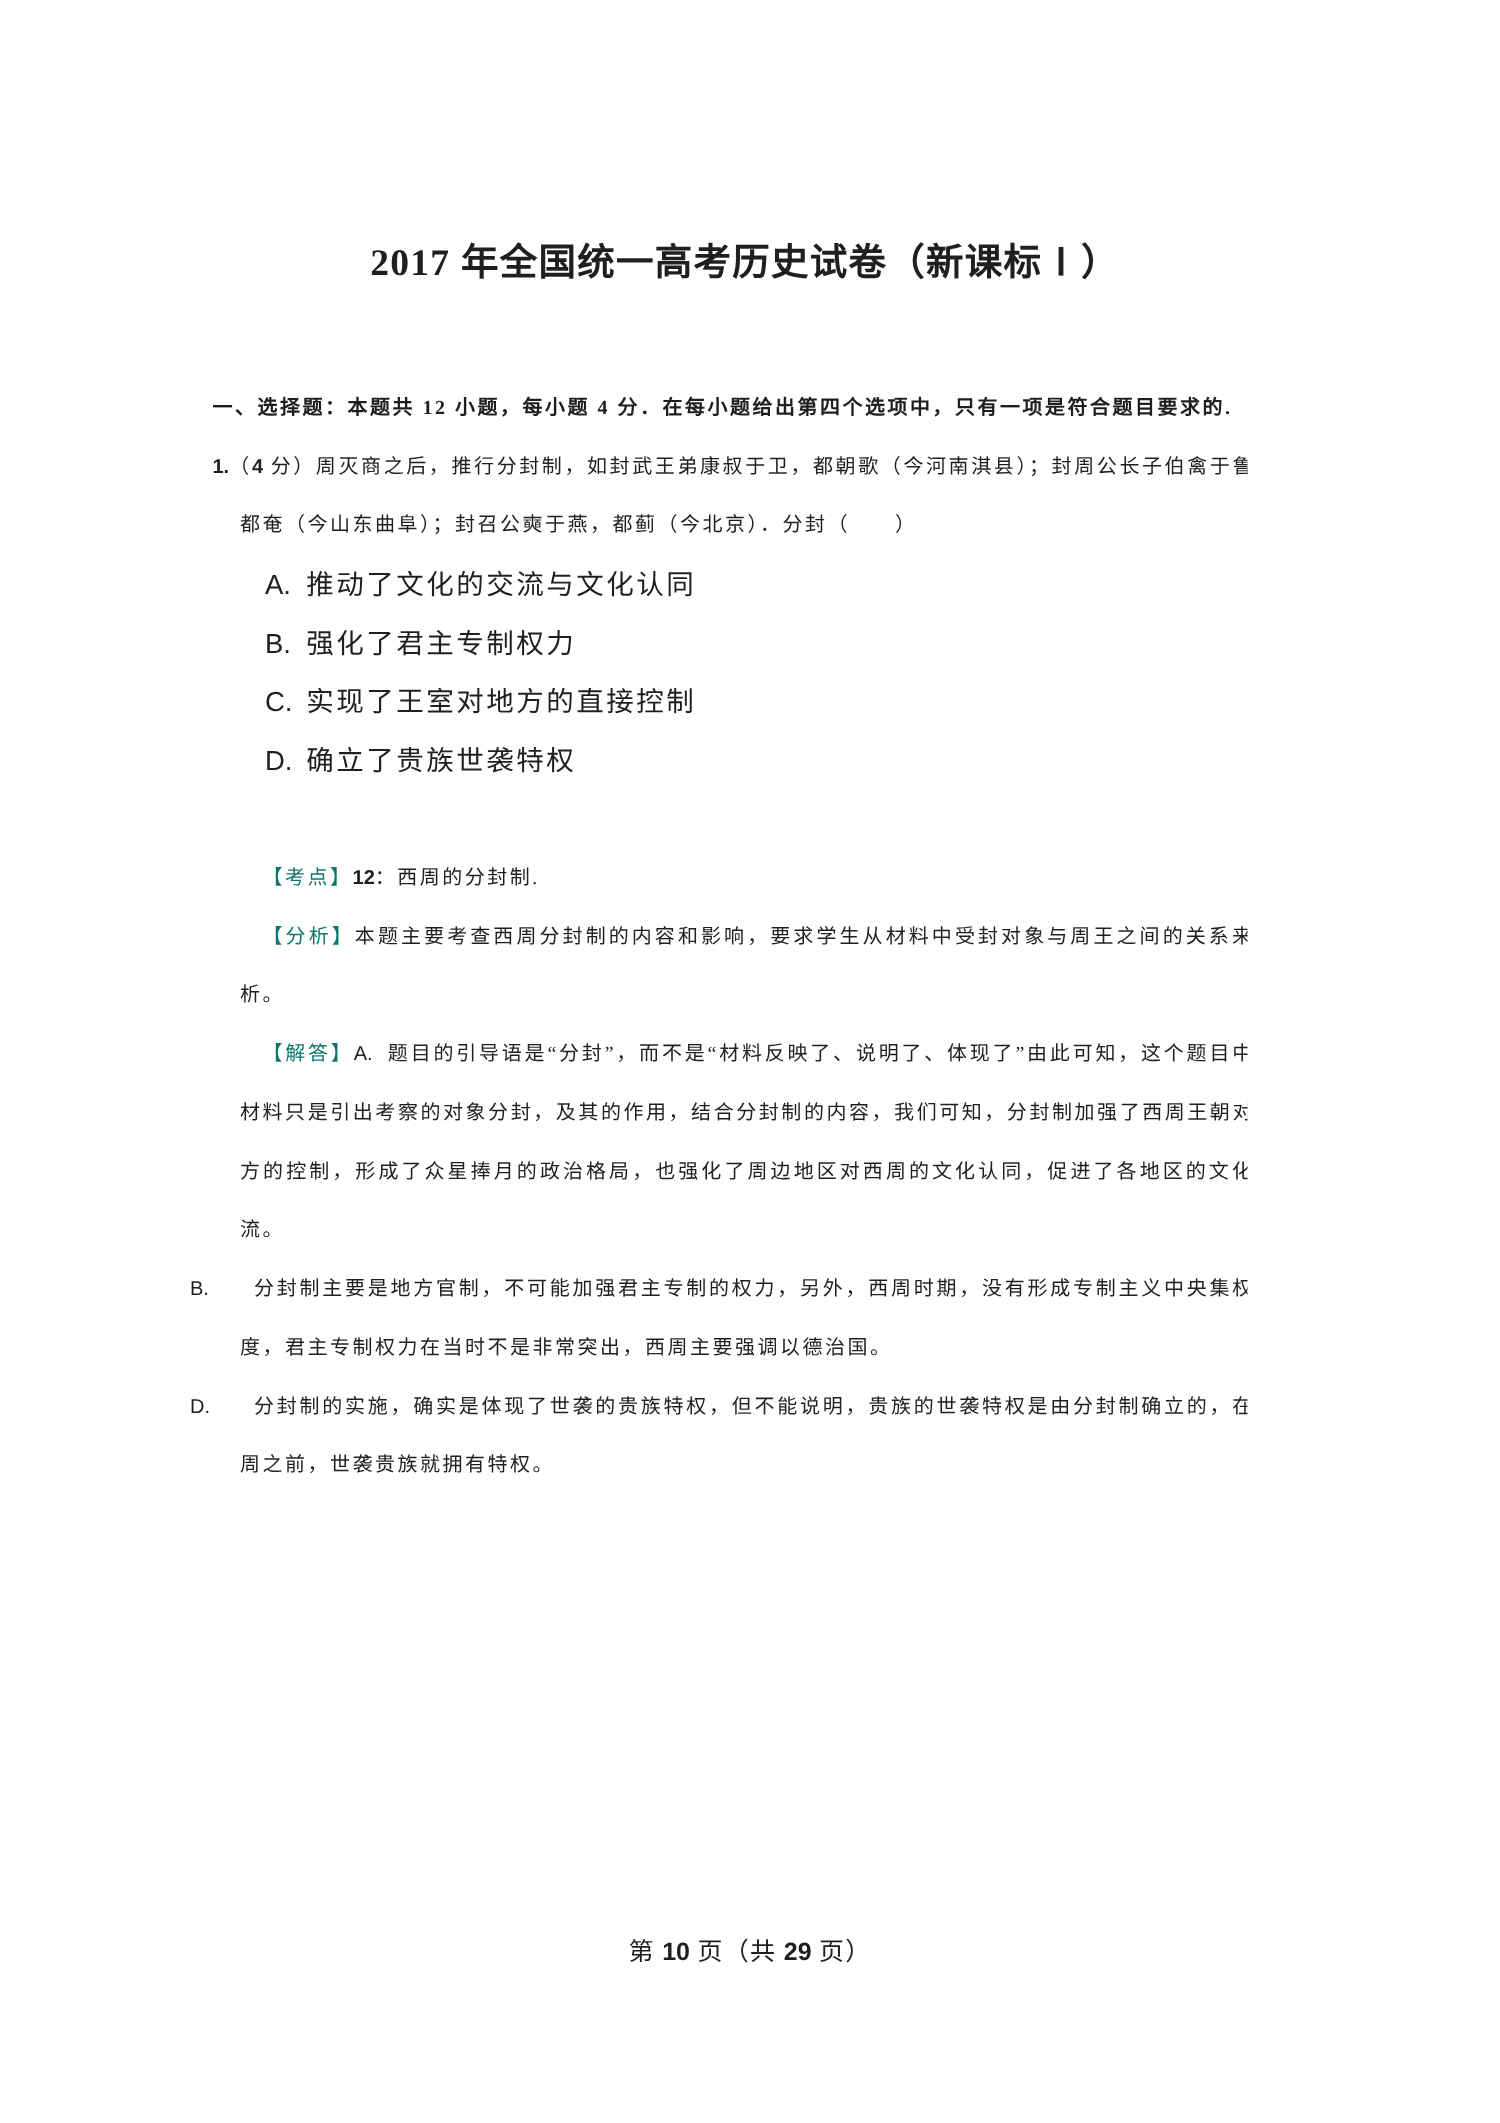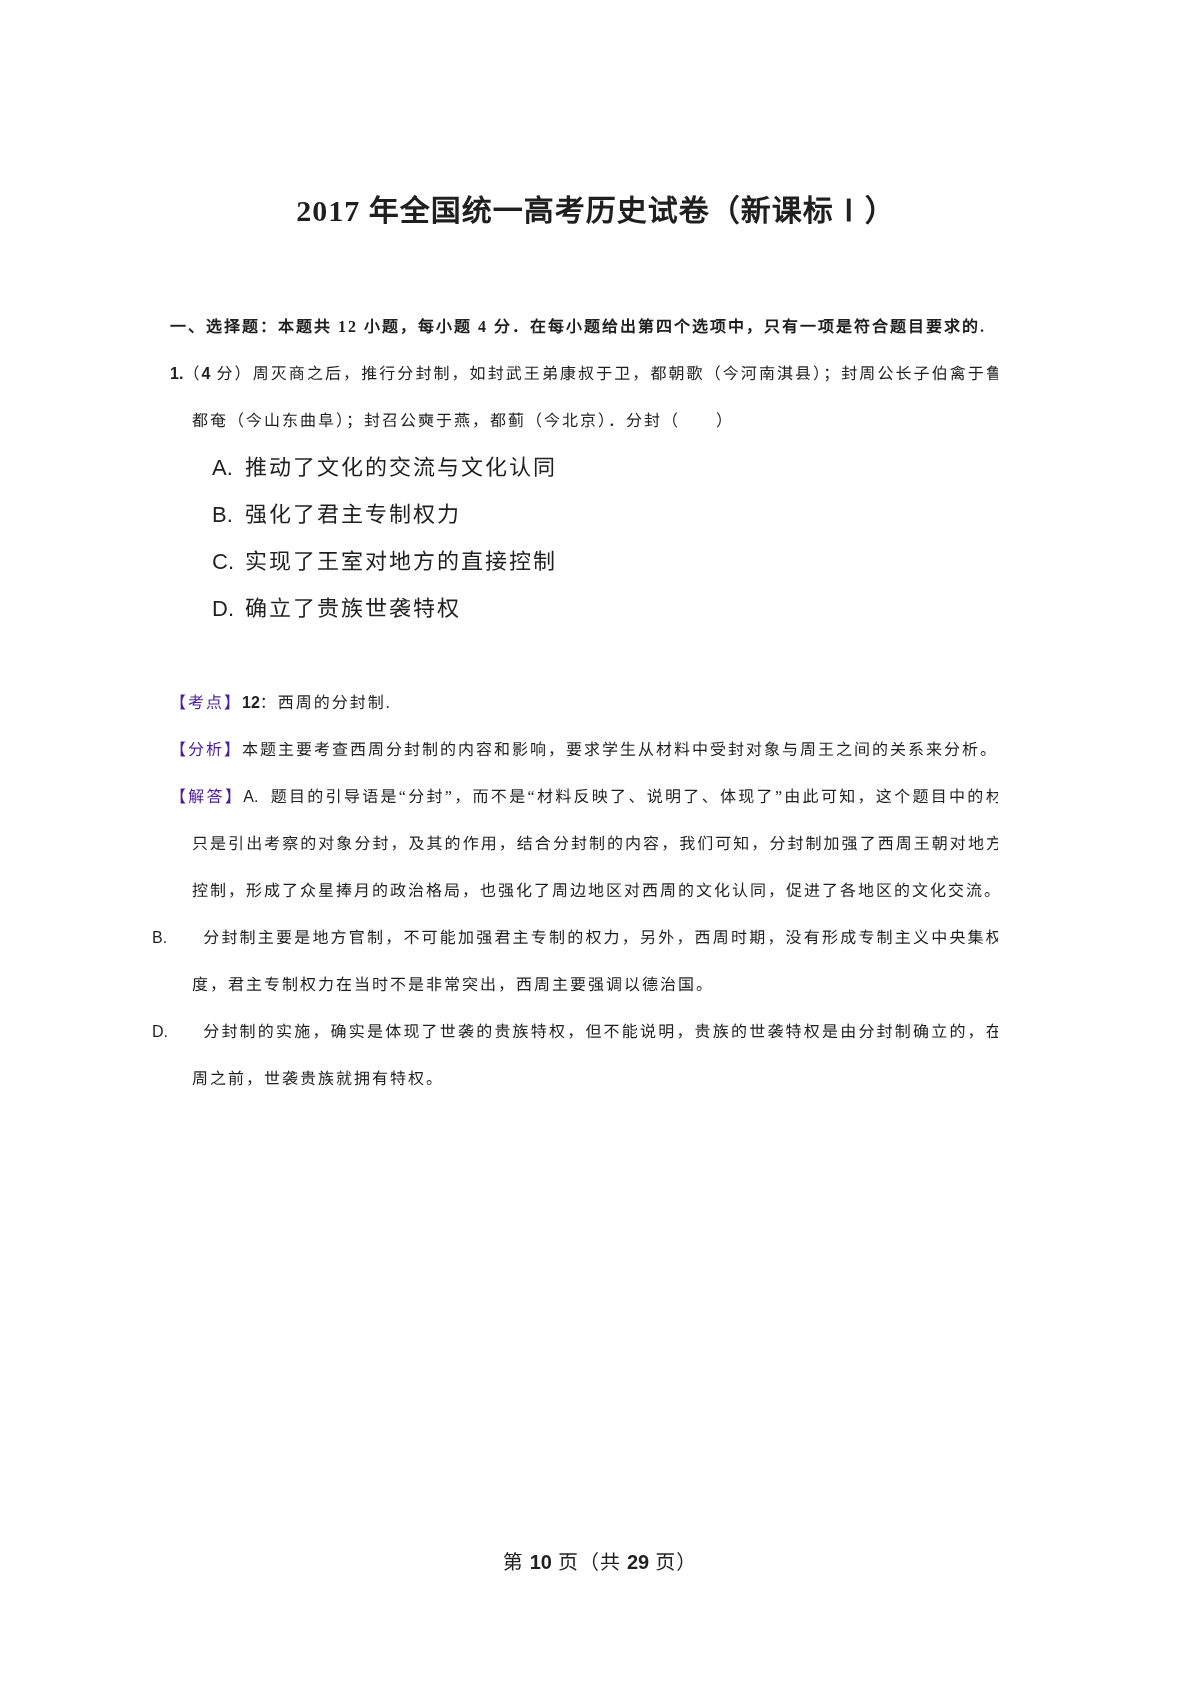--- a/index.html
+++ b/index.html
@@ -29,21 +29,21 @@
   .option { margin-left:42px; font-size:22px; line-height:47px; letter-spacing:2px; }
   .opt-label {
     display:inline-block; width:33px; letter-spacing:0;
     font-family:"Liberation Sans", sans-serif;
   }
   .blk { margin-left:2px; padding-left:20px; text-indent:-20px; }
   .item-label {
     display:inline-block; width:31px; letter-spacing:0;
     font-family:"Liberation Sans", sans-serif;
   }
-  .blue { color:#4c1d95; }
+  .blue { color:#0f766e;margin-left:40px; }
   .num {
     font-family:"Liberation Sans", sans-serif; font-weight:700; letter-spacing:0;
   }
   .gap-top { margin-top:47px; }
   .lead {
     font-family:"Liberation Sans", sans-serif; letter-spacing:0; margin-right:12px;
   }
   .page-footer {
     position:absolute; top:1548px; left:0; width:1200px;
     text-align:center; font-size:20px; line-height:28px; letter-spacing:1px;

